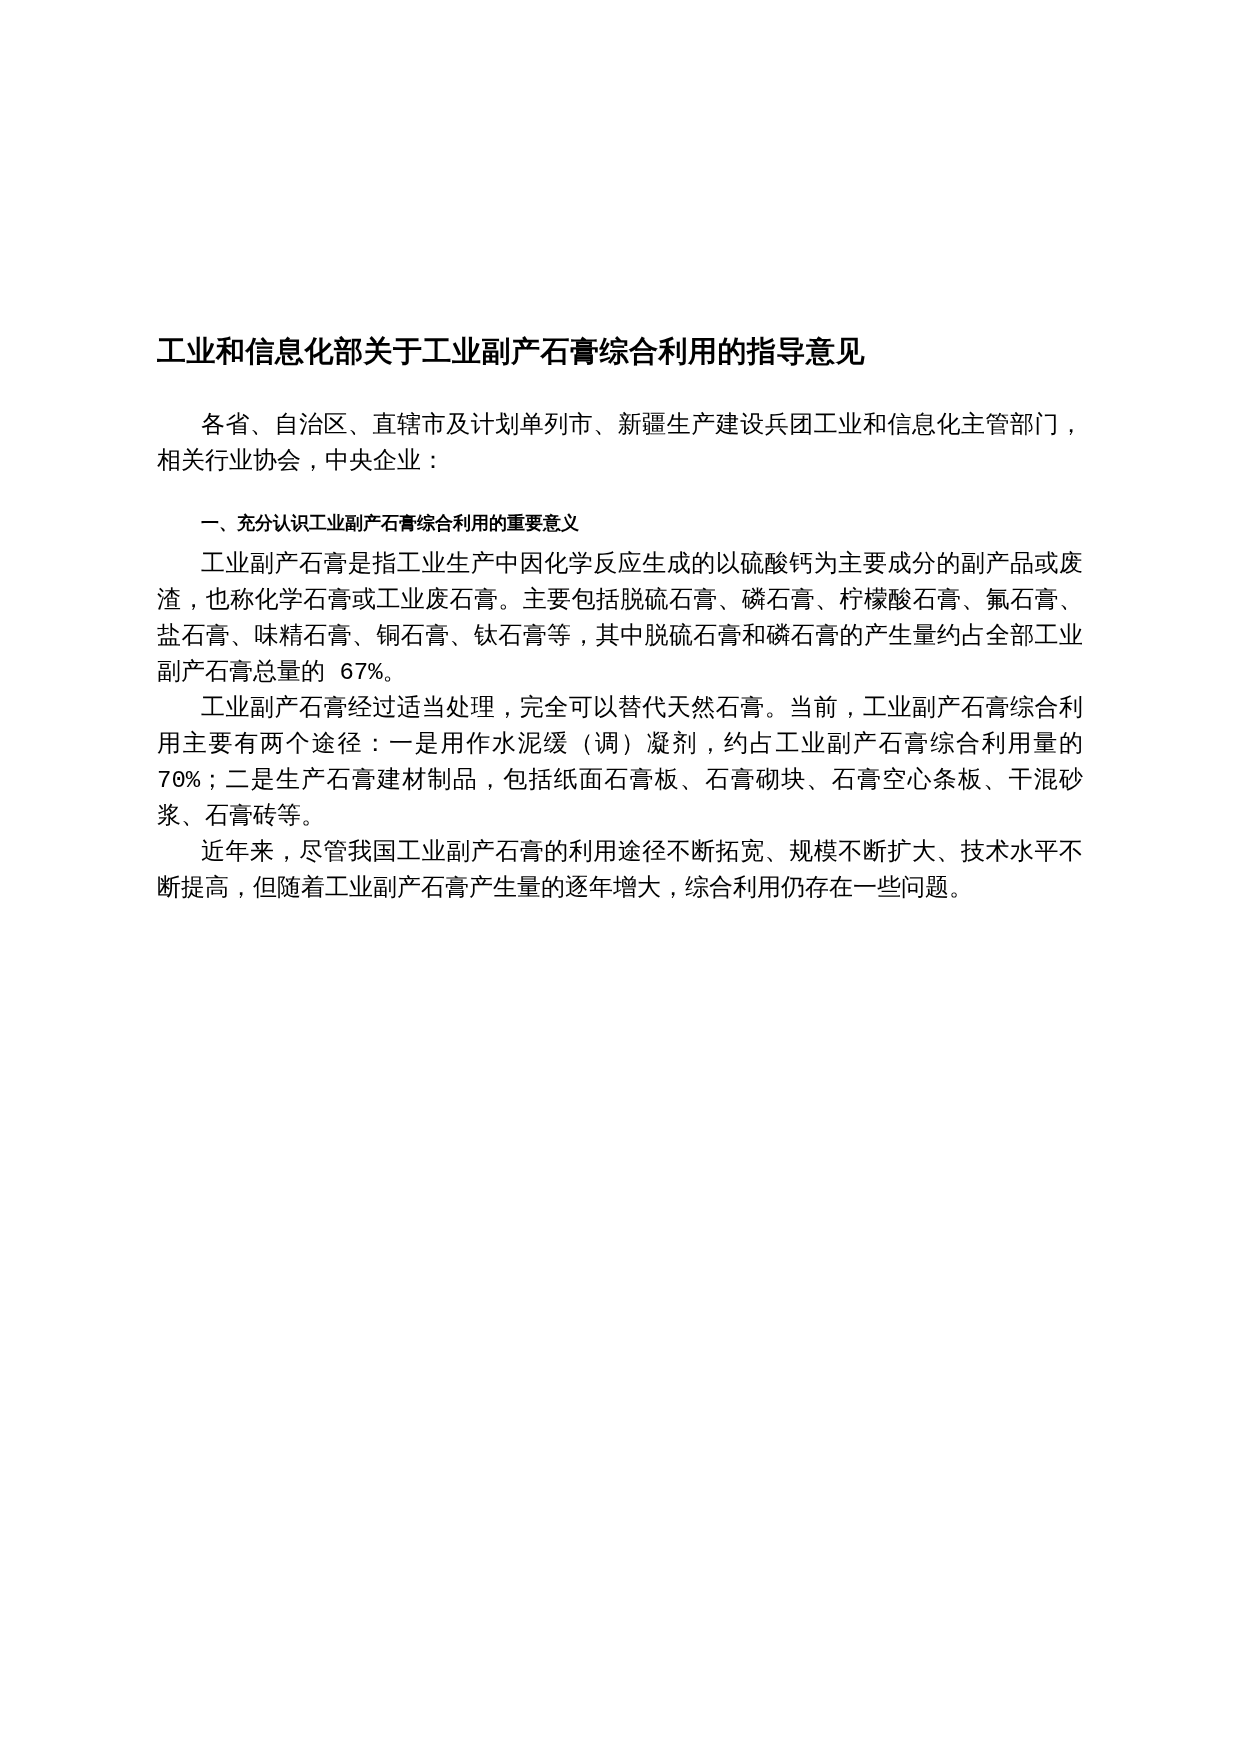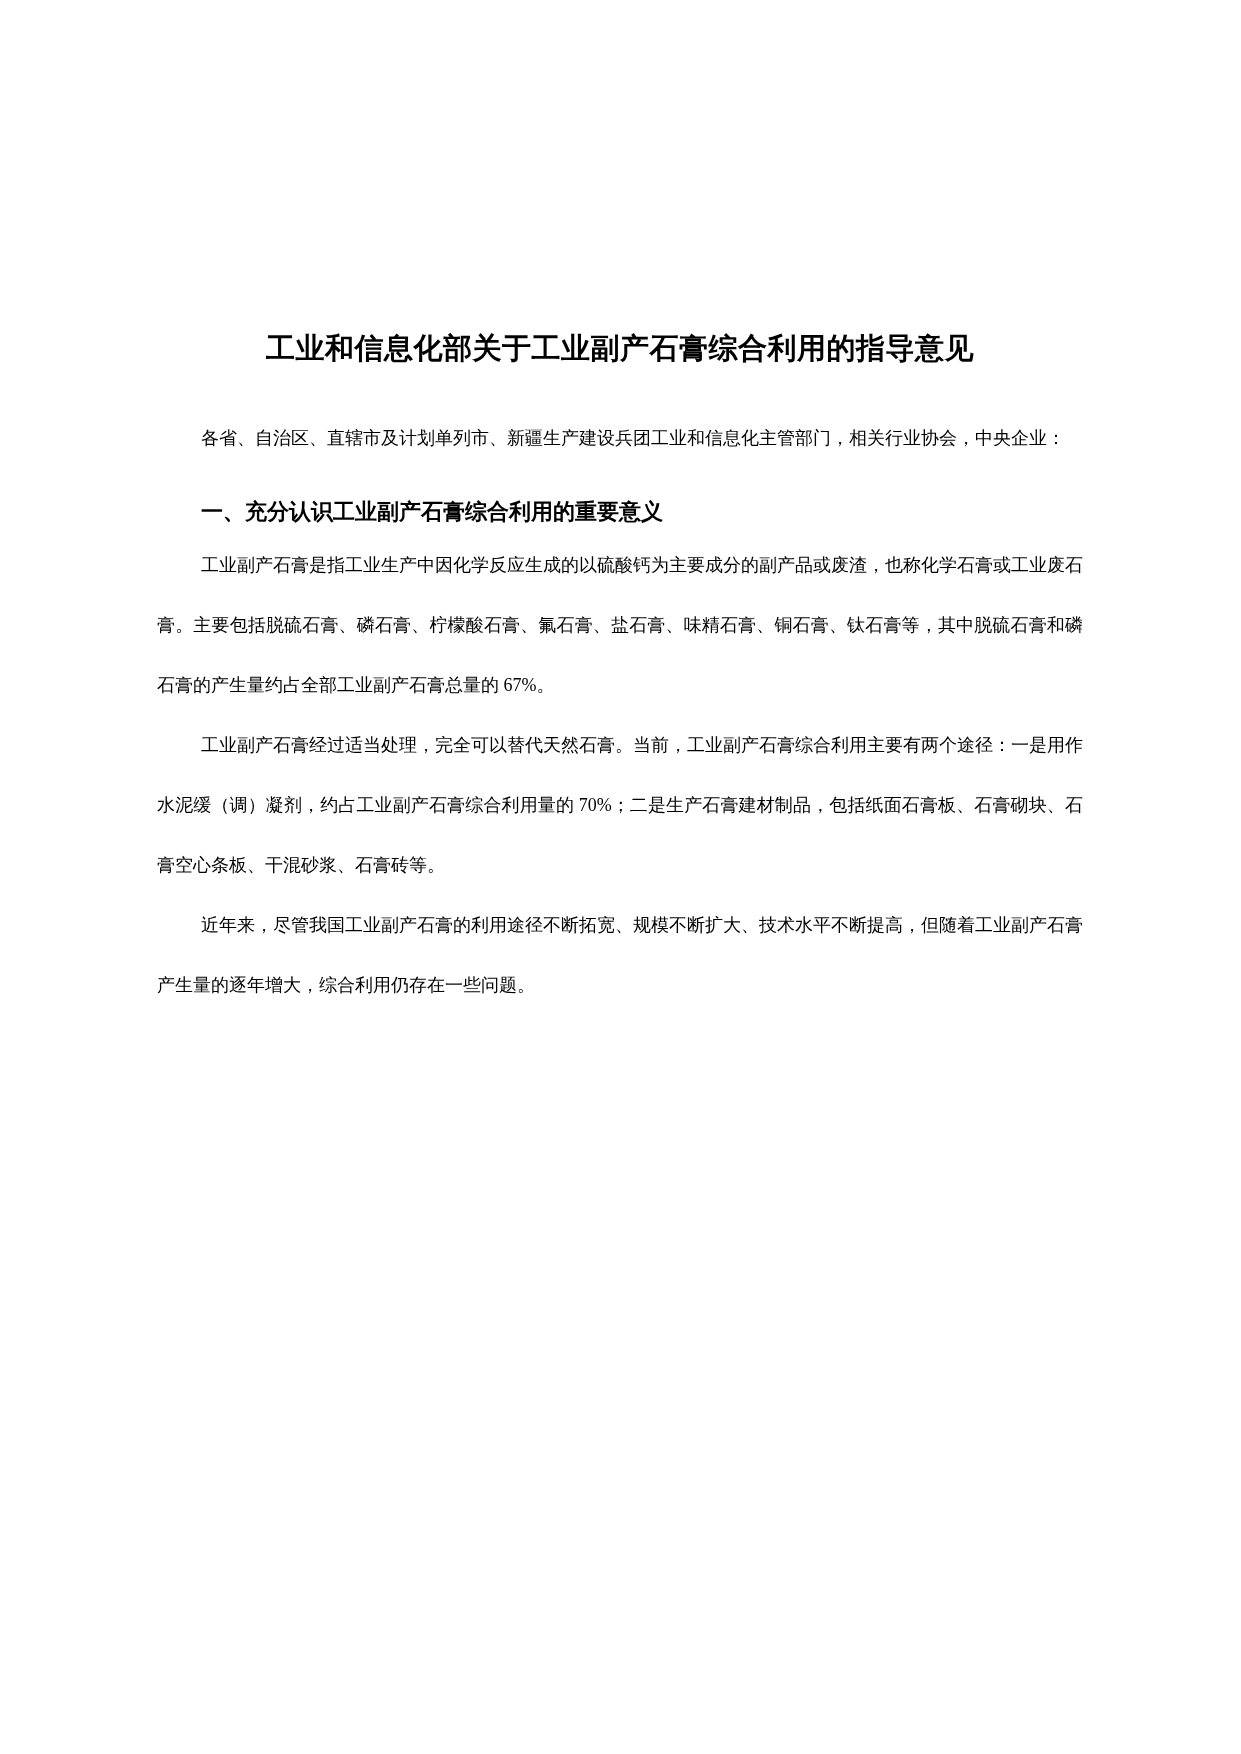--- a/index.html
+++ b/index.html
@@ -19,44 +19,44 @@
     width: 1241px;
     min-height: 1754px;
     background: #ffffff;
     padding: 332px 158px 80px 157px;
   }
   .doc-title {
     margin: 0;
     font-size: 29px;
     line-height: 38px;
     font-weight: bold;
-    font-family: Liberation Mono, monospace;
+    font-family: Liberation Serif, serif;
     letter-spacing: 0.5px;
-    text-align: center;
+    text-align: left;
   }
   .doc-number {
     margin: 78px 0 0 208px;
     font-size: 22px;
     line-height: 28px;
     font-weight: normal;
   }
   .doc-body {
     margin-top: 38px;
   }
   p.body-paragraph {
     margin: 0;
-    font-size: 18px;
-    line-height: 60px;
+    font-size: 24px;
+    line-height: 36px;
     text-align: justify;
     text-indent: 44px;
-    font-family: Liberation Serif, serif;
+    font-family: Liberation Mono, monospace;
   }
   h2.section-heading {
     margin: 20px 0 0 0;
-    font-size: 22px;
+    font-size: 18px;
     line-height: 47px;
     font-weight: bold;
     text-indent: 44px;
     font-family: "Liberation Sans", "DejaVu Sans", sans-serif;
   }
   .space-before {
     margin-top: 44px;
   }
 </style>
 </head>

